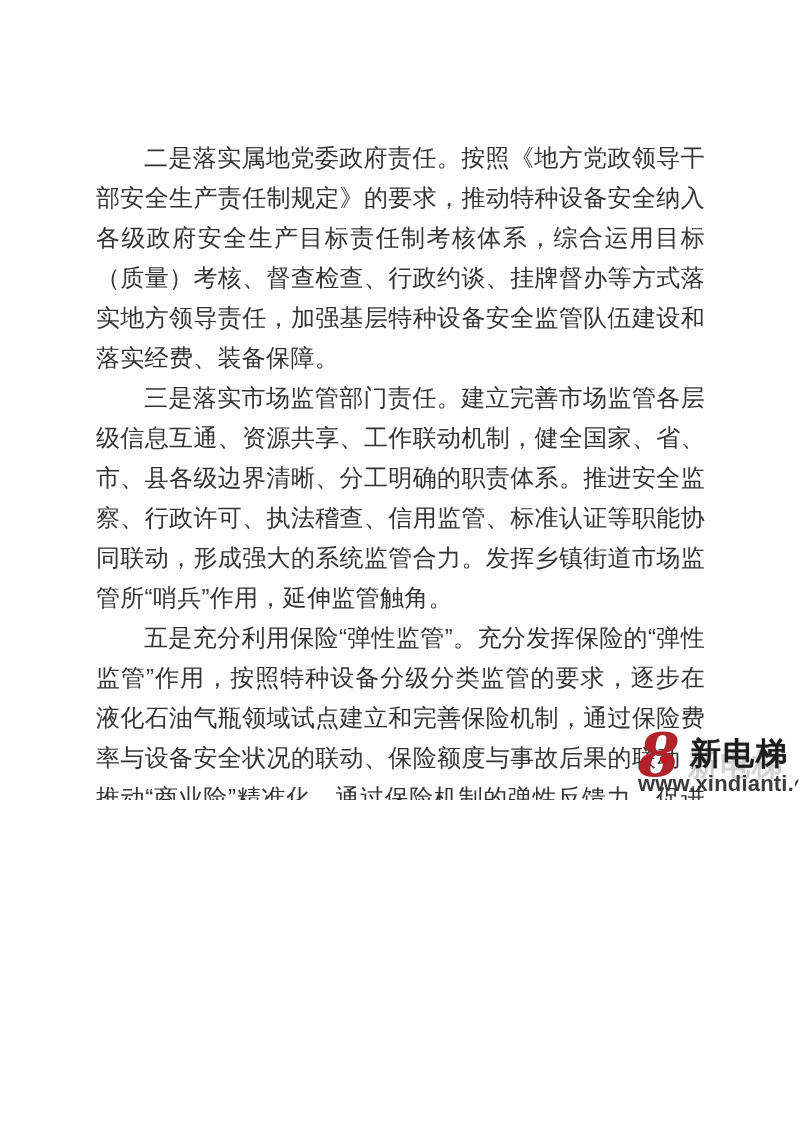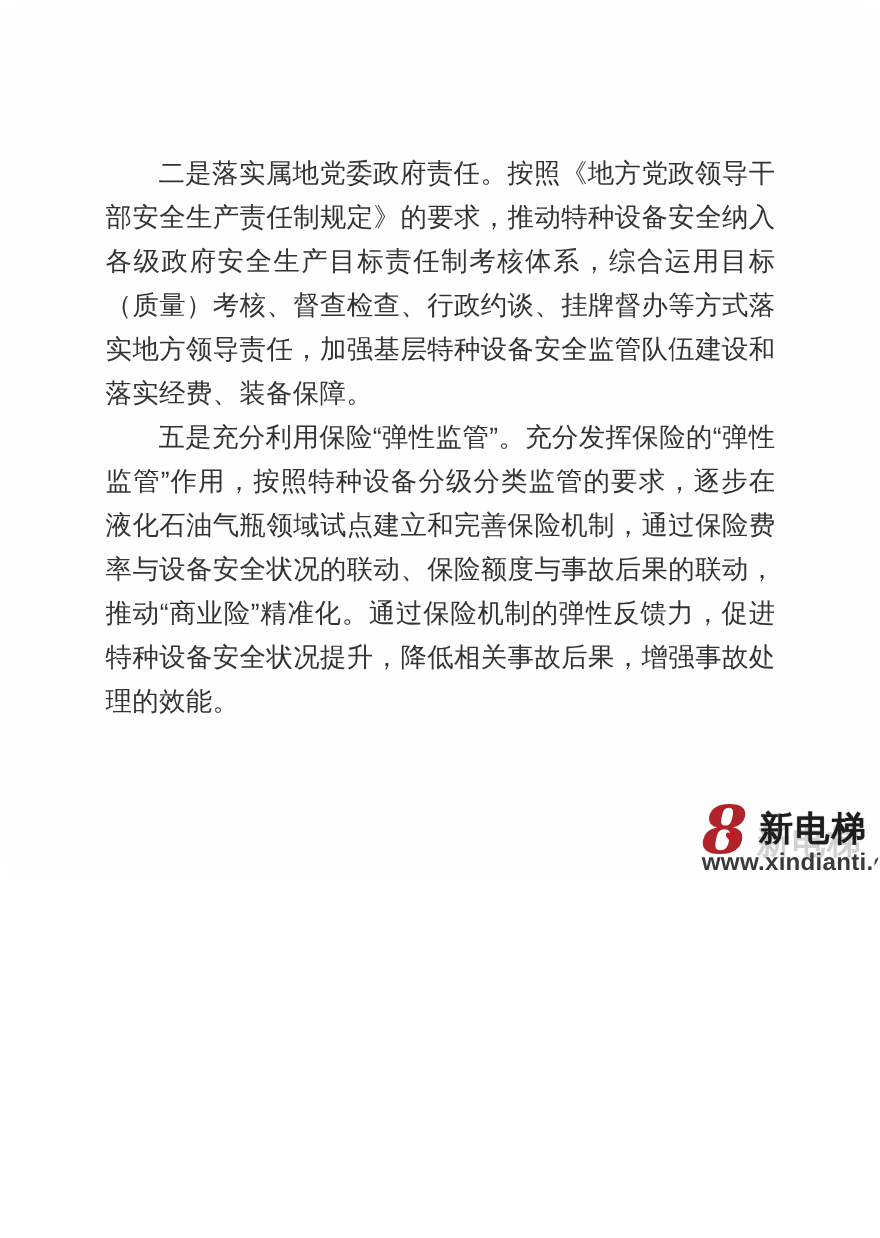--- a/index.html
+++ b/index.html
@@ -109,20 +109,21 @@
     text-align: right;
   }
 </style>
 </head>
 <body>
 
 <div class="page">
 
   <div class="text-block">
     <p>二是落实属地党委政府责任。按照《地方党政领导干部安全生产责任制规定》的要求，推动特种设备安全纳入各级政府安全生产目标责任制考核体系，综合运用目标（质量）考核、督查检查、行政约谈、挂牌督办等方式落实地方领导责任，加强基层特种设备安全监管队伍建设和落实经费、装备保障。</p>
+    <p>三是落实市场监管部门责任。建立完善市场监管各层级信息互通、资源共享、工作联动机制，健全国家、省、市、县各级边界清晰、分工明确的职责体系。推进安全监察、行政许可、执法稽查、信用监管、标准认证等职能协同联动，形成强大的系统监管合力。发挥乡镇街道市场监管所“哨兵”作用，延伸监管触角。</p>
     <p>五是充分利用保险“弹性监管”。充分发挥保险的“弹性监管”作用，按照特种设备分级分类监管的要求，逐步在液化石油气瓶领域试点建立和完善保险机制，通过保险费率与设备安全状况的联动、保险额度与事故后果的联动，推动“商业险”精准化。通过保险机制的弹性反馈力，促进特种设备安全状况提升，降低相关事故后果，增强事故处理的效能。</p>
   </div>
 
   <div class="footer-pagenum">
     <span class="dash">—</span><span>9</span><span class="dash">—</span>
   </div>
 
   <div class="watermark">
     <span class="wm-name-ghost">新电梯</span>
     <span class="wm-mark">8</span>

